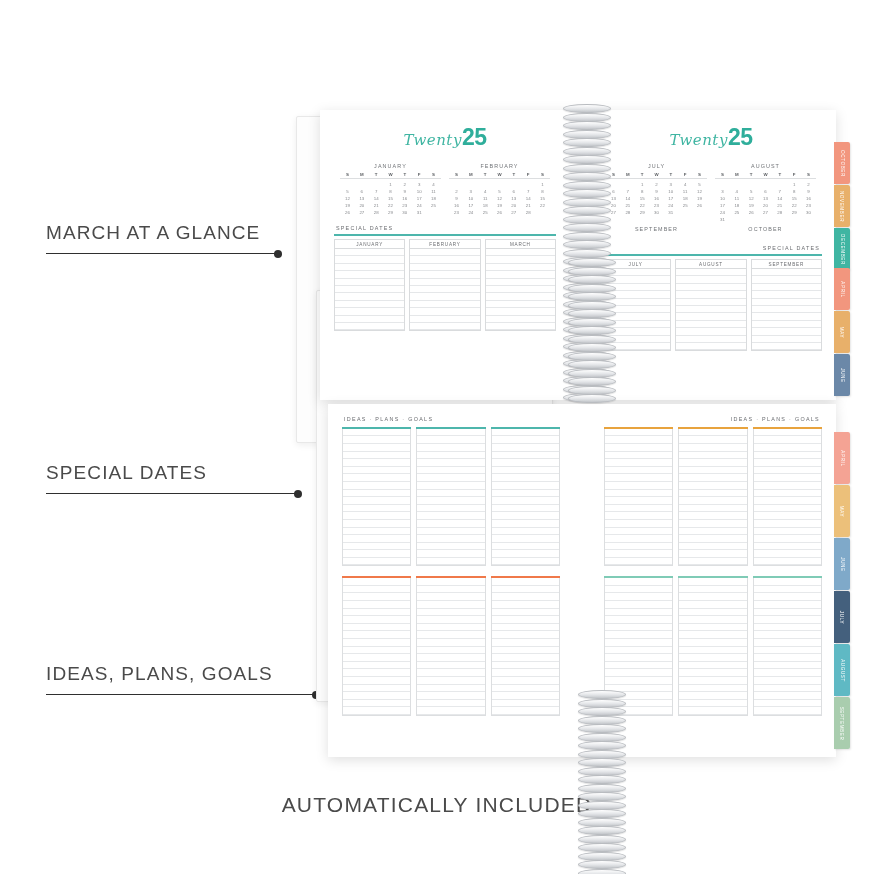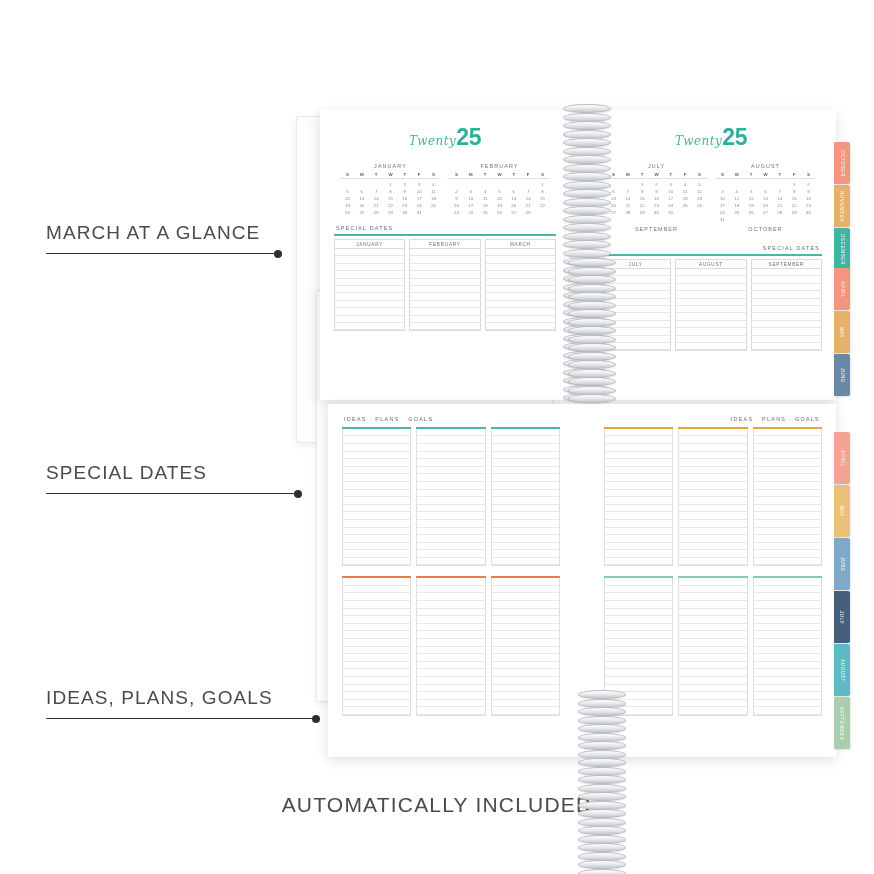--- a/index.html
+++ b/index.html
@@ -41,21 +41,21 @@
     width: 8px;
     height: 8px;
     border-radius: 50%;
     background: #2f2f2f;
   }
 
   .annot-1 { top: 222px; }
   .annot-1 .annot-rule { width: 232px; }
   .annot-2 { top: 462px; }
   .annot-2 .annot-rule { width: 252px; }
-  .annot-3 { top: 687px; }
+  .annot-3 { top: 663px; }
   .annot-3 .annot-rule { width: 270px; }
 
   .caption {
     position: absolute;
     top: 793px;
     left: 0;
     width: 874px;
     text-align: center;
     font-size: 21px;
     letter-spacing: 1.2px;
@@ -120,21 +120,21 @@
 
   
   .brand {
     text-align: center;
     margin-top: 16px;
     line-height: 1;
   }
   .brand .twenty {
     font-family: "DejaVu Serif", serif;
     font-style: italic;
-    font-size: 12px;
+    font-size: 15px;
     color: #3fb5a2;
     letter-spacing: .5px;
   }
   .brand .yr {
     font-family: "Liberation Sans", sans-serif;
     font-weight: bold;
     font-size: 23px;
     color: #2fae9b;
     letter-spacing: -.5px;
   }

